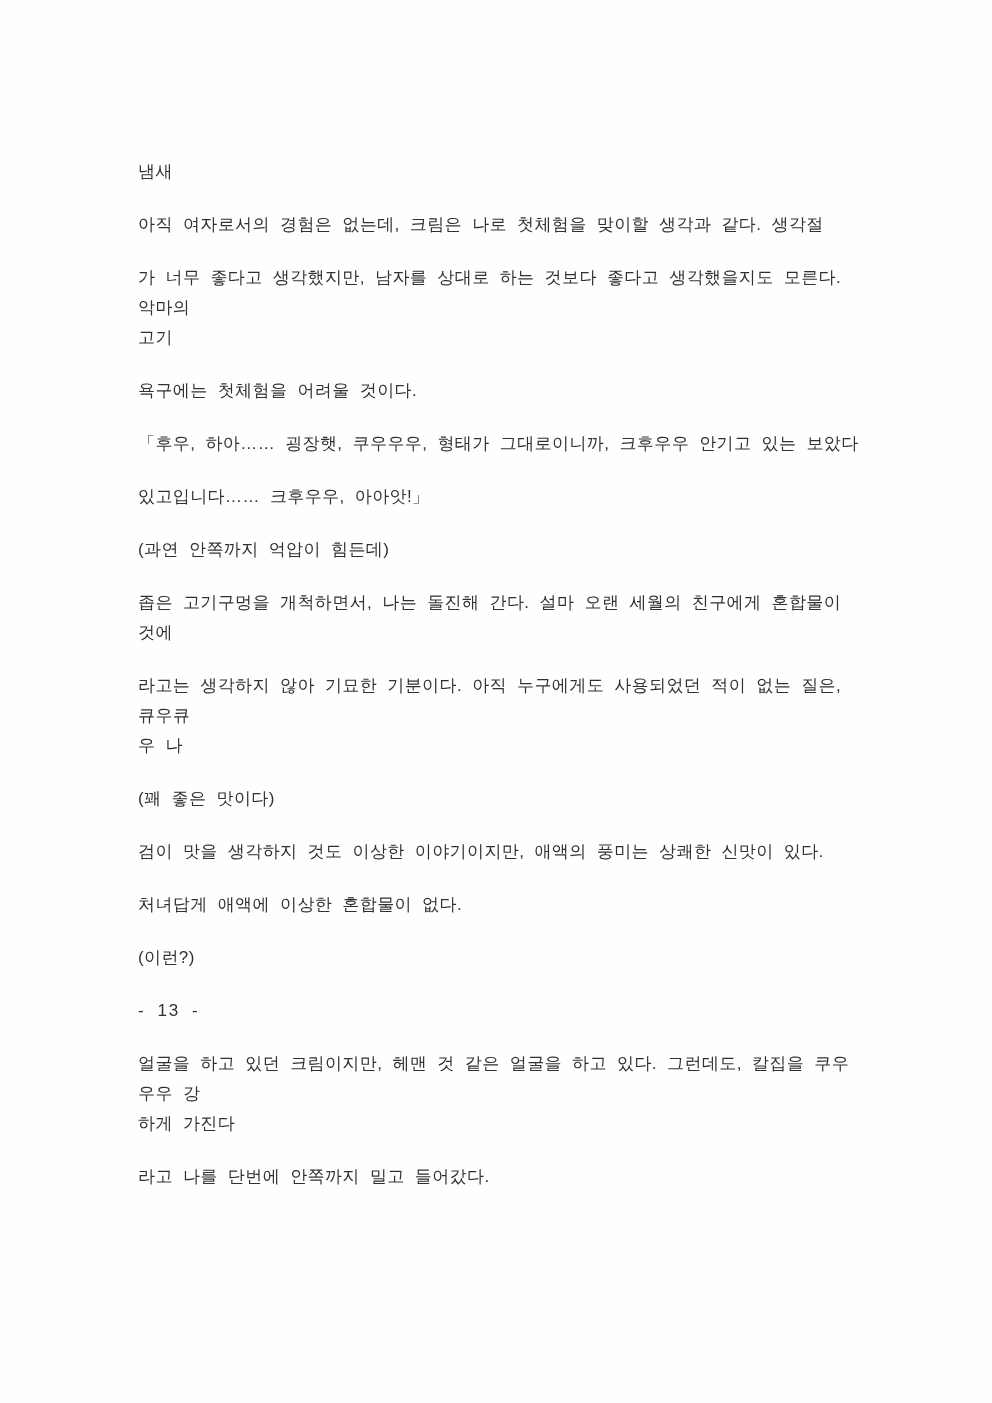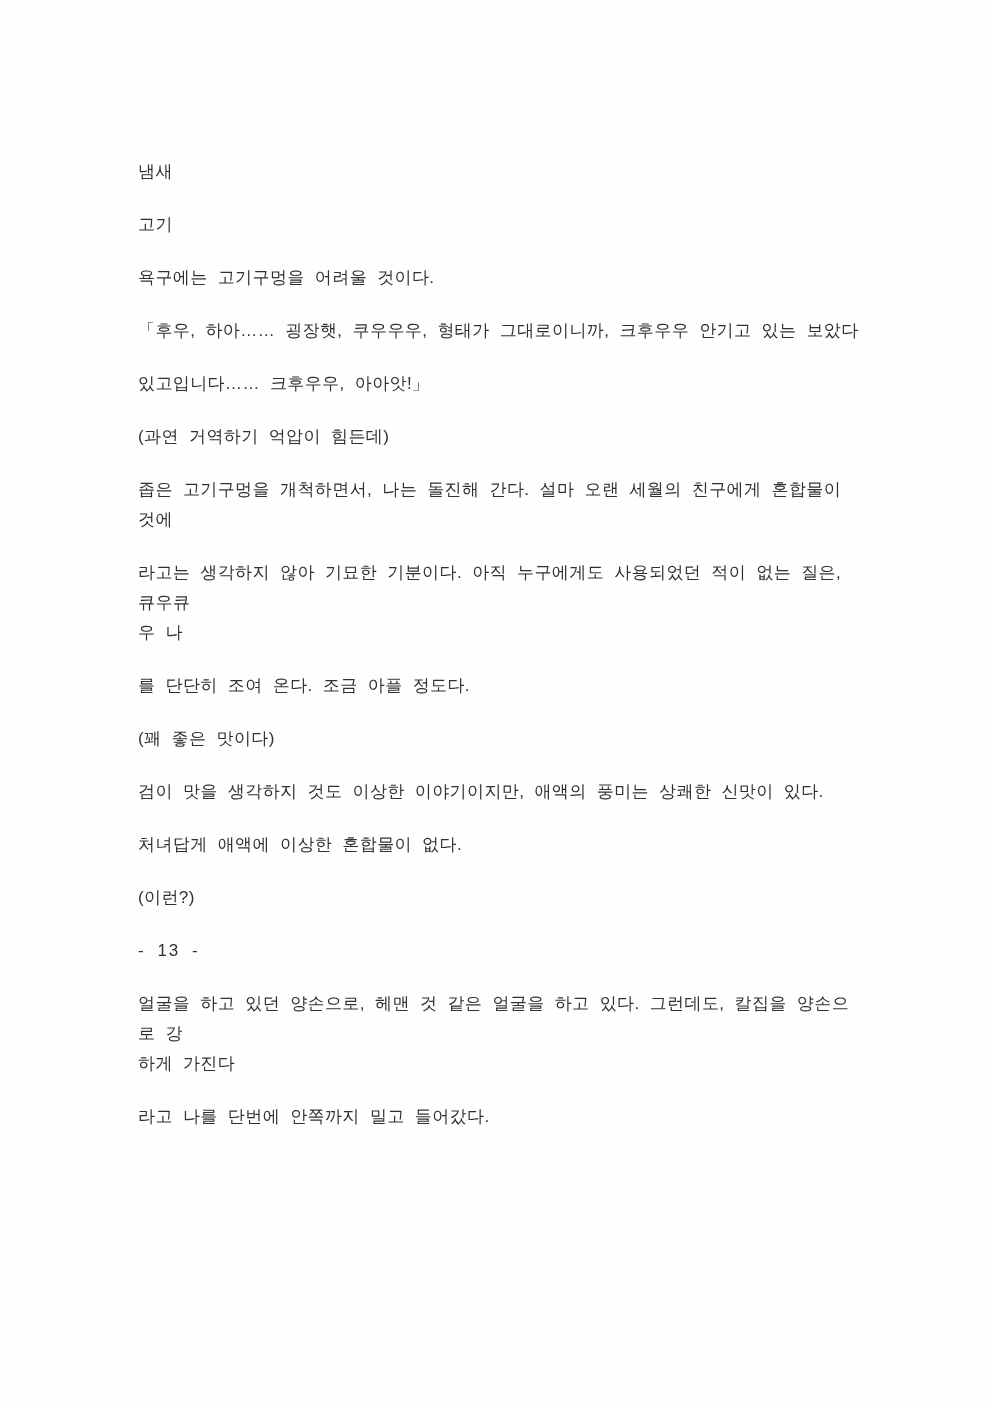--- a/index.html
+++ b/index.html
@@ -41,60 +41,61 @@
 </style>
 </head>
 <body>
 
 <div class="page" data-name="document-page">
   <div class="text-body" data-name="text-body">
       <div class="para" data-name="paragraph">
         <div class="line" data-name="text-line">냄새</div>
       </div>
       <div class="para" data-name="paragraph">
+        <div class="line" data-name="text-line">아직 여자로서의 경험은 없는데, 크림은 나로 첫체험을 맞이할 생각과 같다. 생각절</div>
+      </div>
+      <div class="para" data-name="paragraph">
+        <div class="line" data-name="text-line">가 너무 좋다고 생각했지만, 남자를 상대로 하는 것보다 좋다고 생각했을지도 모른다. 악마의</div>
         <div class="line" data-name="text-line">고기</div>
       </div>
       <div class="para" data-name="paragraph">
-        <div class="line" data-name="text-line">욕구에는 고기구멍을 어려울 것이다.</div>
+        <div class="line" data-name="text-line">욕구에는 첫체험을 어려울 것이다.</div>
       </div>
       <div class="para" data-name="paragraph">
         <div class="line" data-name="text-line">「후우, 하아…… 굉장햇, 쿠우우우, 형태가 그대로이니까, 크후우우 안기고 있는 보았다</div>
       </div>
       <div class="para" data-name="paragraph">
         <div class="line" data-name="text-line">있고입니다…… 크후우우, 아아앗!」</div>
       </div>
       <div class="para" data-name="paragraph">
-        <div class="line" data-name="text-line">(과연 거역하기 억압이 힘든데)</div>
+        <div class="line" data-name="text-line">(과연 안쪽까지 억압이 힘든데)</div>
       </div>
       <div class="para" data-name="paragraph">
         <div class="line" data-name="text-line">좁은 고기구멍을 개척하면서, 나는 돌진해 간다. 설마 오랜 세월의 친구에게 혼합물이 것에</div>
       </div>
       <div class="para" data-name="paragraph">
         <div class="line" data-name="text-line">라고는 생각하지 않아 기묘한 기분이다. 아직 누구에게도 사용되었던 적이 없는 질은, 큐우큐</div>
         <div class="line" data-name="text-line">우 나</div>
-      </div>
-      <div class="para" data-name="paragraph">
-        <div class="line" data-name="text-line">를 단단히 조여 온다. 조금 아플 정도다.</div>
       </div>
       <div class="para" data-name="paragraph">
         <div class="line" data-name="text-line">(꽤 좋은 맛이다)</div>
       </div>
       <div class="para" data-name="paragraph">
         <div class="line" data-name="text-line">검이 맛을 생각하지 것도 이상한 이야기이지만, 애액의 풍미는 상쾌한 신맛이 있다.</div>
       </div>
       <div class="para" data-name="paragraph">
         <div class="line" data-name="text-line">처녀답게 애액에 이상한 혼합물이 없다.</div>
       </div>
       <div class="para" data-name="paragraph">
         <div class="line" data-name="text-line">(이런?)</div>
       </div>
       <div class="para" data-name="page-number">
         <div class="line" data-name="text-line">- 13 -</div>
       </div>
       <div class="para" data-name="paragraph">
-        <div class="line" data-name="text-line">얼굴을 하고 있던 양손으로, 헤맨 것 같은 얼굴을 하고 있다. 그런데도, 칼집을 양손으로 강</div>
+        <div class="line" data-name="text-line">얼굴을 하고 있던 크림이지만, 헤맨 것 같은 얼굴을 하고 있다. 그런데도, 칼집을 쿠우우우 강</div>
         <div class="line" data-name="text-line">하게 가진다</div>
       </div>
       <div class="para" data-name="paragraph">
         <div class="line" data-name="text-line">라고 나를 단번에 안쪽까지 밀고 들어갔다.</div>
       </div>
     </div>
 </div>
 
 </body></html>

